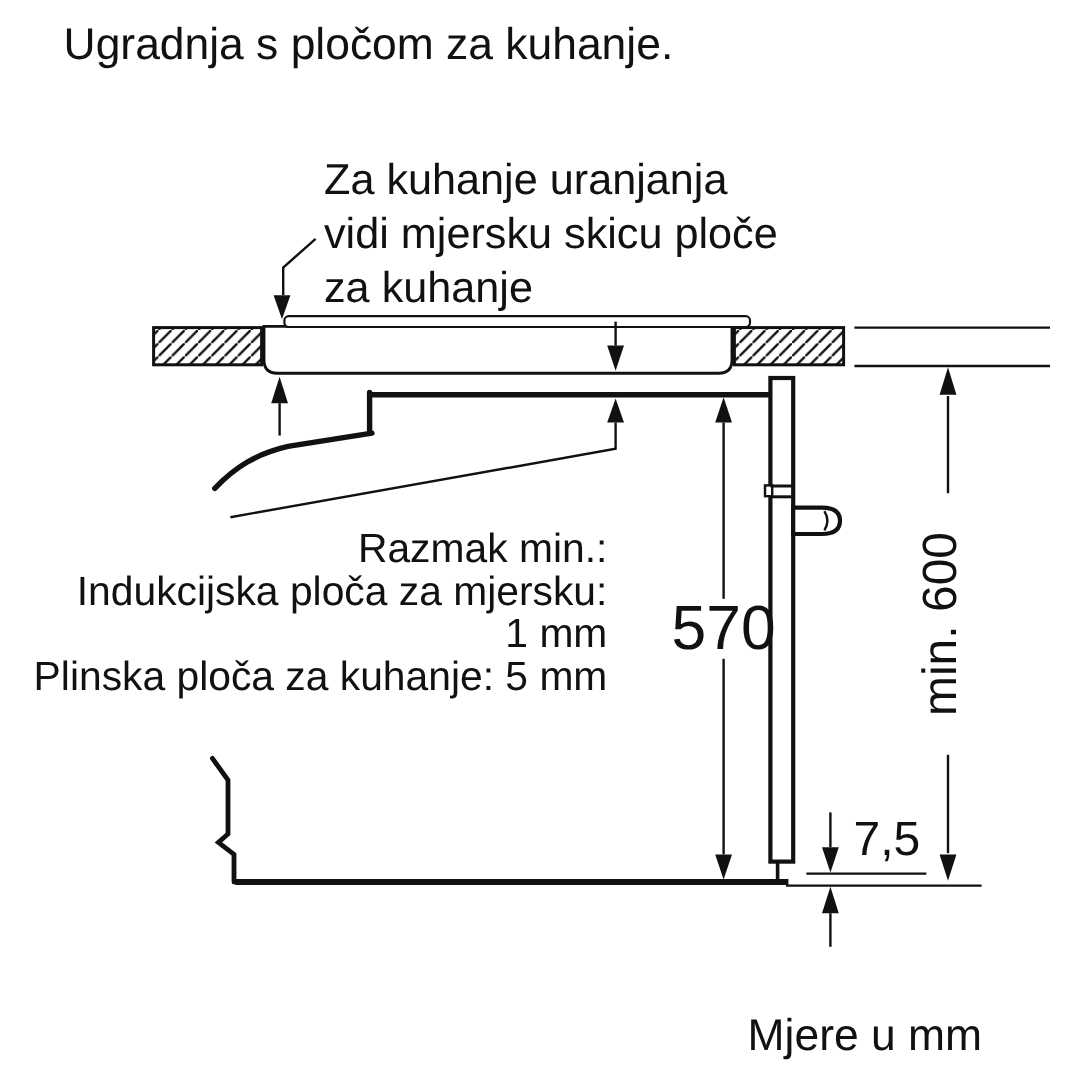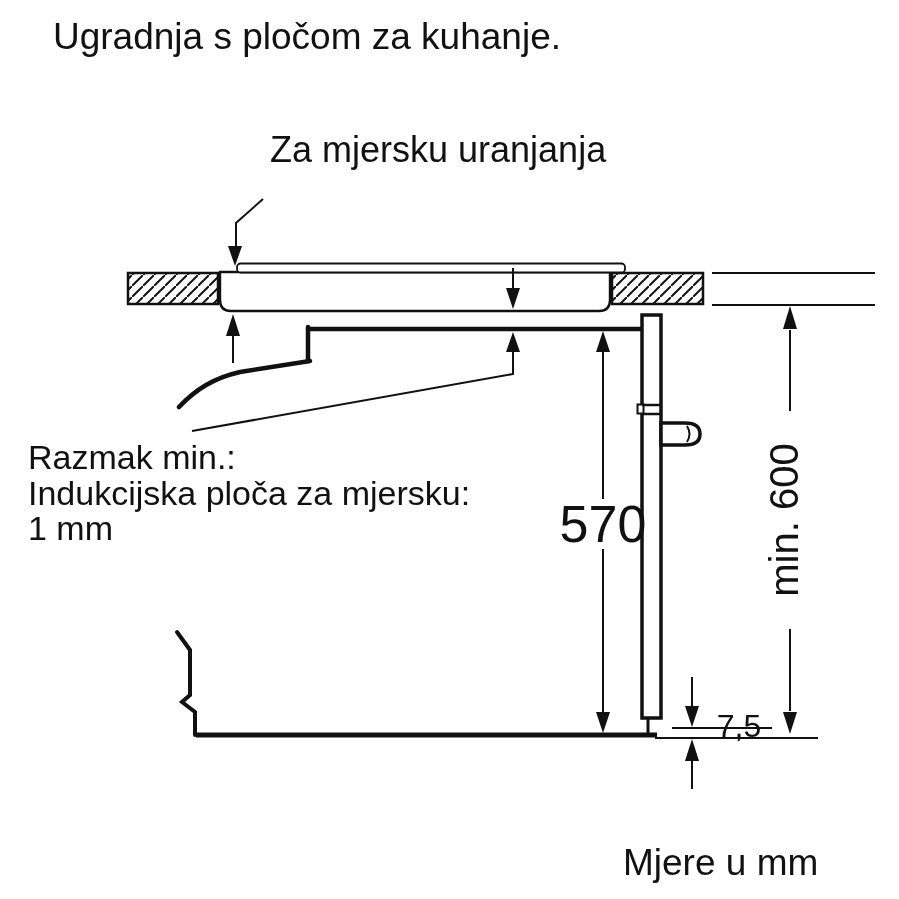--- a/index.html
+++ b/index.html
@@ -7,23 +7,23 @@
     width:899px;height:899px;
     background:#ffffff;
     font-family:"Liberation Sans","DejaVu Sans",sans-serif;
     color:#111;
     position:relative;
     overflow:hidden;
   }
   .abs{position:absolute;white-space:nowrap;}
   #title{left:24px;top:16px;font-size:37px;line-height:42px;margin-left:29px;}
   #annotation{left:270px;top:127px;font-size:36px;line-height:45px;}
-  #clearance{left:28px;top:440px;font-size:34px;line-height:35.5px;}
+  #clearance{left:28px;top:440px;font-size:34px;line-height:35.5px;text-align:right;}
   #dim570{left:603px;top:524px;font-size:52px;transform:translate(-50%,-50%);}
-  #dim75{left:739px;top:700px;font-size:32px;transform:translate(-50%,-50%);margin-top:26px;}
+  #dim75{left:739px;top:700px;font-size:40px;transform:translate(-50%,-50%);}
   #dim600{left:784px;top:520px;font-size:40px;transform:translate(-50%,-50%) rotate(-90deg);}
   #footer{left:623px;top:842px;font-size:37px;}
   svg{position:absolute;left:0;top:0;}
   .thin{stroke:#111;stroke-width:2;fill:none;}
   .hair{stroke:#111;stroke-width:1.8;fill:none;}
   .mid{stroke:#111;stroke-width:2.4;fill:#fff;}
   .thick{stroke:#111;stroke-width:4.5;fill:none;stroke-linecap:round;}
   .xthick{stroke:#111;stroke-width:5;fill:none;}
   .arrow{fill:#111;stroke:none;}
 </style>
@@ -101,26 +101,29 @@
     <path class="thin" d="M692,677 V706"></path>
     <polygon class="arrow" points="692,727 685,706 699,706"></polygon>
     <path class="thin" d="M692,789 V761"></path>
     <polygon class="arrow" points="692,739 685,761 699,761"></polygon>
   </g>
 </svg>
 
 <div id="title" class="abs">Ugradnja s pločom za kuhanje.</div>
 
 <div id="annotation" class="abs">
-  <div>Za mjersku uranjanja</div>
+  <div>Za kuhanje uranjanja</div>
+  <div>vidi mjersku skicu ploče</div>
+  <div>za kuhanje</div>
 </div>
 
 <div id="clearance" class="abs">
   <div>Razmak min.:</div>
   <div>Indukcijska ploča za mjersku:</div>
   <div>1 mm</div>
+  <div>Plinska ploča za kuhanje: 5 mm</div>
 </div>
 
 <div id="dim570" class="abs">570</div>
 <div id="dim600" class="abs">min. 600</div>
 <div id="dim75" class="abs">7,5</div>
 
 <div id="footer" class="abs">Mjere u mm</div>
 
 </body></html>

